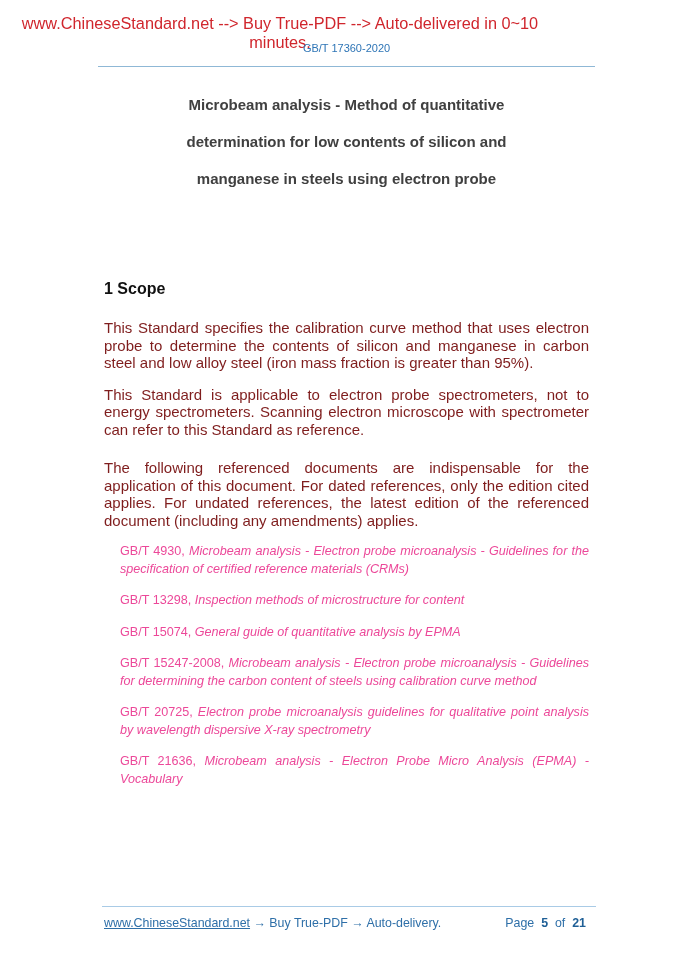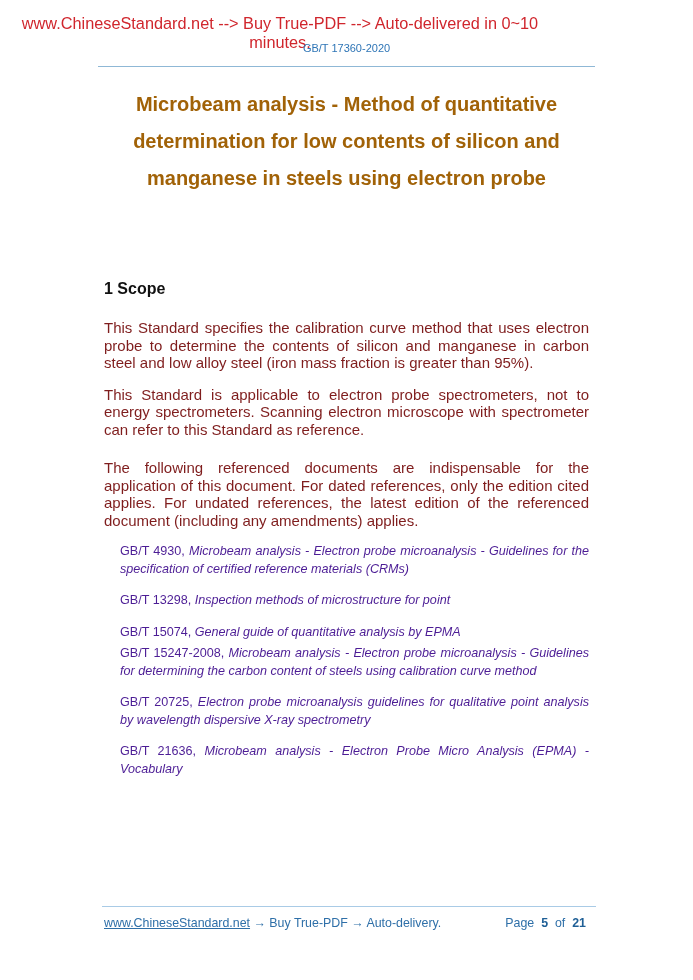--- a/index.html
+++ b/index.html
@@ -41,24 +41,24 @@
       width: 497px;
       height: 1px;
       background: #8fb8d6;
     }
     .doc-title {
       position: absolute;
       top: 86px;
       left: 104px;
       width: 485px;
       text-align: center;
-      font-size: 20px;
+      font-size: 15px;
       font-weight: bold;
       line-height: 37px;
-      color: #a16207;
+      color: #404040;
     }
     .content {
       position: absolute;
       top: 280px;
       left: 104px;
       width: 485px;
     }
     h2 {
       margin: 0;
       font-size: 16px;
@@ -71,21 +71,21 @@
       line-height: 17.5px;
       text-align: justify;
       color: #7f1d1d;
     }
     .ref {
       margin: 0;
       padding-left: 16px;
       font-size: 12.6px;
       line-height: 17.5px;
       text-align: justify;
-      color: #4c1d95;
+      color: #ec4899;
     }
     .ref i { font-style: italic; }
     .footer-rule {
       position: absolute;
       top: 906px;
       left: 102px;
       width: 494px;
       height: 1px;
       background: #a9cbe6;
     }
@@ -119,23 +119,23 @@
 </div>
 
 <div class="content">
   <h2>1 Scope</h2>
   <p class="body" style="margin-top:21px">This Standard specifies the calibration curve method that uses electron probe to determine the contents of silicon and manganese in carbon steel and low alloy steel (iron mass fraction is greater than 95%).</p>
   <p class="body" style="margin-top:14px">This Standard is applicable to electron probe spectrometers, not to energy spectrometers. Scanning electron microscope with spectrometer can refer to this Standard as reference.</p>
 
   <p class="body" style="margin-top:21px">The following referenced documents are indispensable for the application of this document. For dated references, only the edition cited applies. For undated references, the latest edition of the referenced document (including any amendments) applies.</p>
 
   <p class="ref" style="margin-top:14px"><span>GB/T 4930, </span><i>Microbeam analysis - Electron probe microanalysis - Guidelines for the specification of certified reference materials (CRMs)</i></p>
-  <p class="ref" style="margin-top:14px"><span>GB/T 13298, </span><i>Inspection methods of microstructure for point</i></p>
+  <p class="ref" style="margin-top:14px"><span>GB/T 13298, </span><i>Inspection methods of microstructure for content</i></p>
   <p class="ref" style="margin-top:14px"><span>GB/T 15074, </span><i>General guide of quantitative analysis by EPMA</i></p>
-  <p class="ref" style="margin-top:4px"><span>GB/T 15247-2008, </span><i>Microbeam analysis - Electron probe microanalysis - Guidelines for determining the carbon content of steels using calibration curve method</i></p>
+  <p class="ref" style="margin-top:14px"><span>GB/T 15247-2008, </span><i>Microbeam analysis - Electron probe microanalysis - Guidelines for determining the carbon content of steels using calibration curve method</i></p>
   <p class="ref" style="margin-top:14px"><span>GB/T 20725, </span><i>Electron probe microanalysis guidelines for qualitative point analysis by wavelength dispersive X-ray spectrometry</i></p>
   <p class="ref" style="margin-top:14px"><span>GB/T 21636, </span><i>Microbeam analysis - Electron Probe Micro Analysis (EPMA) - Vocabulary</i></p>
 </div>
 
 <div class="footer-rule"></div>
 <div class="footer">
   <span><a>www.ChineseStandard.net</a><span> → Buy True-PDF → Auto-delivery.</span></span>
   <span class="page"><span>Page</span>&nbsp;&nbsp;<b>5</b>&nbsp;&nbsp;<span>of</span>&nbsp;&nbsp;<b>21</b></span>
 </div>
 

